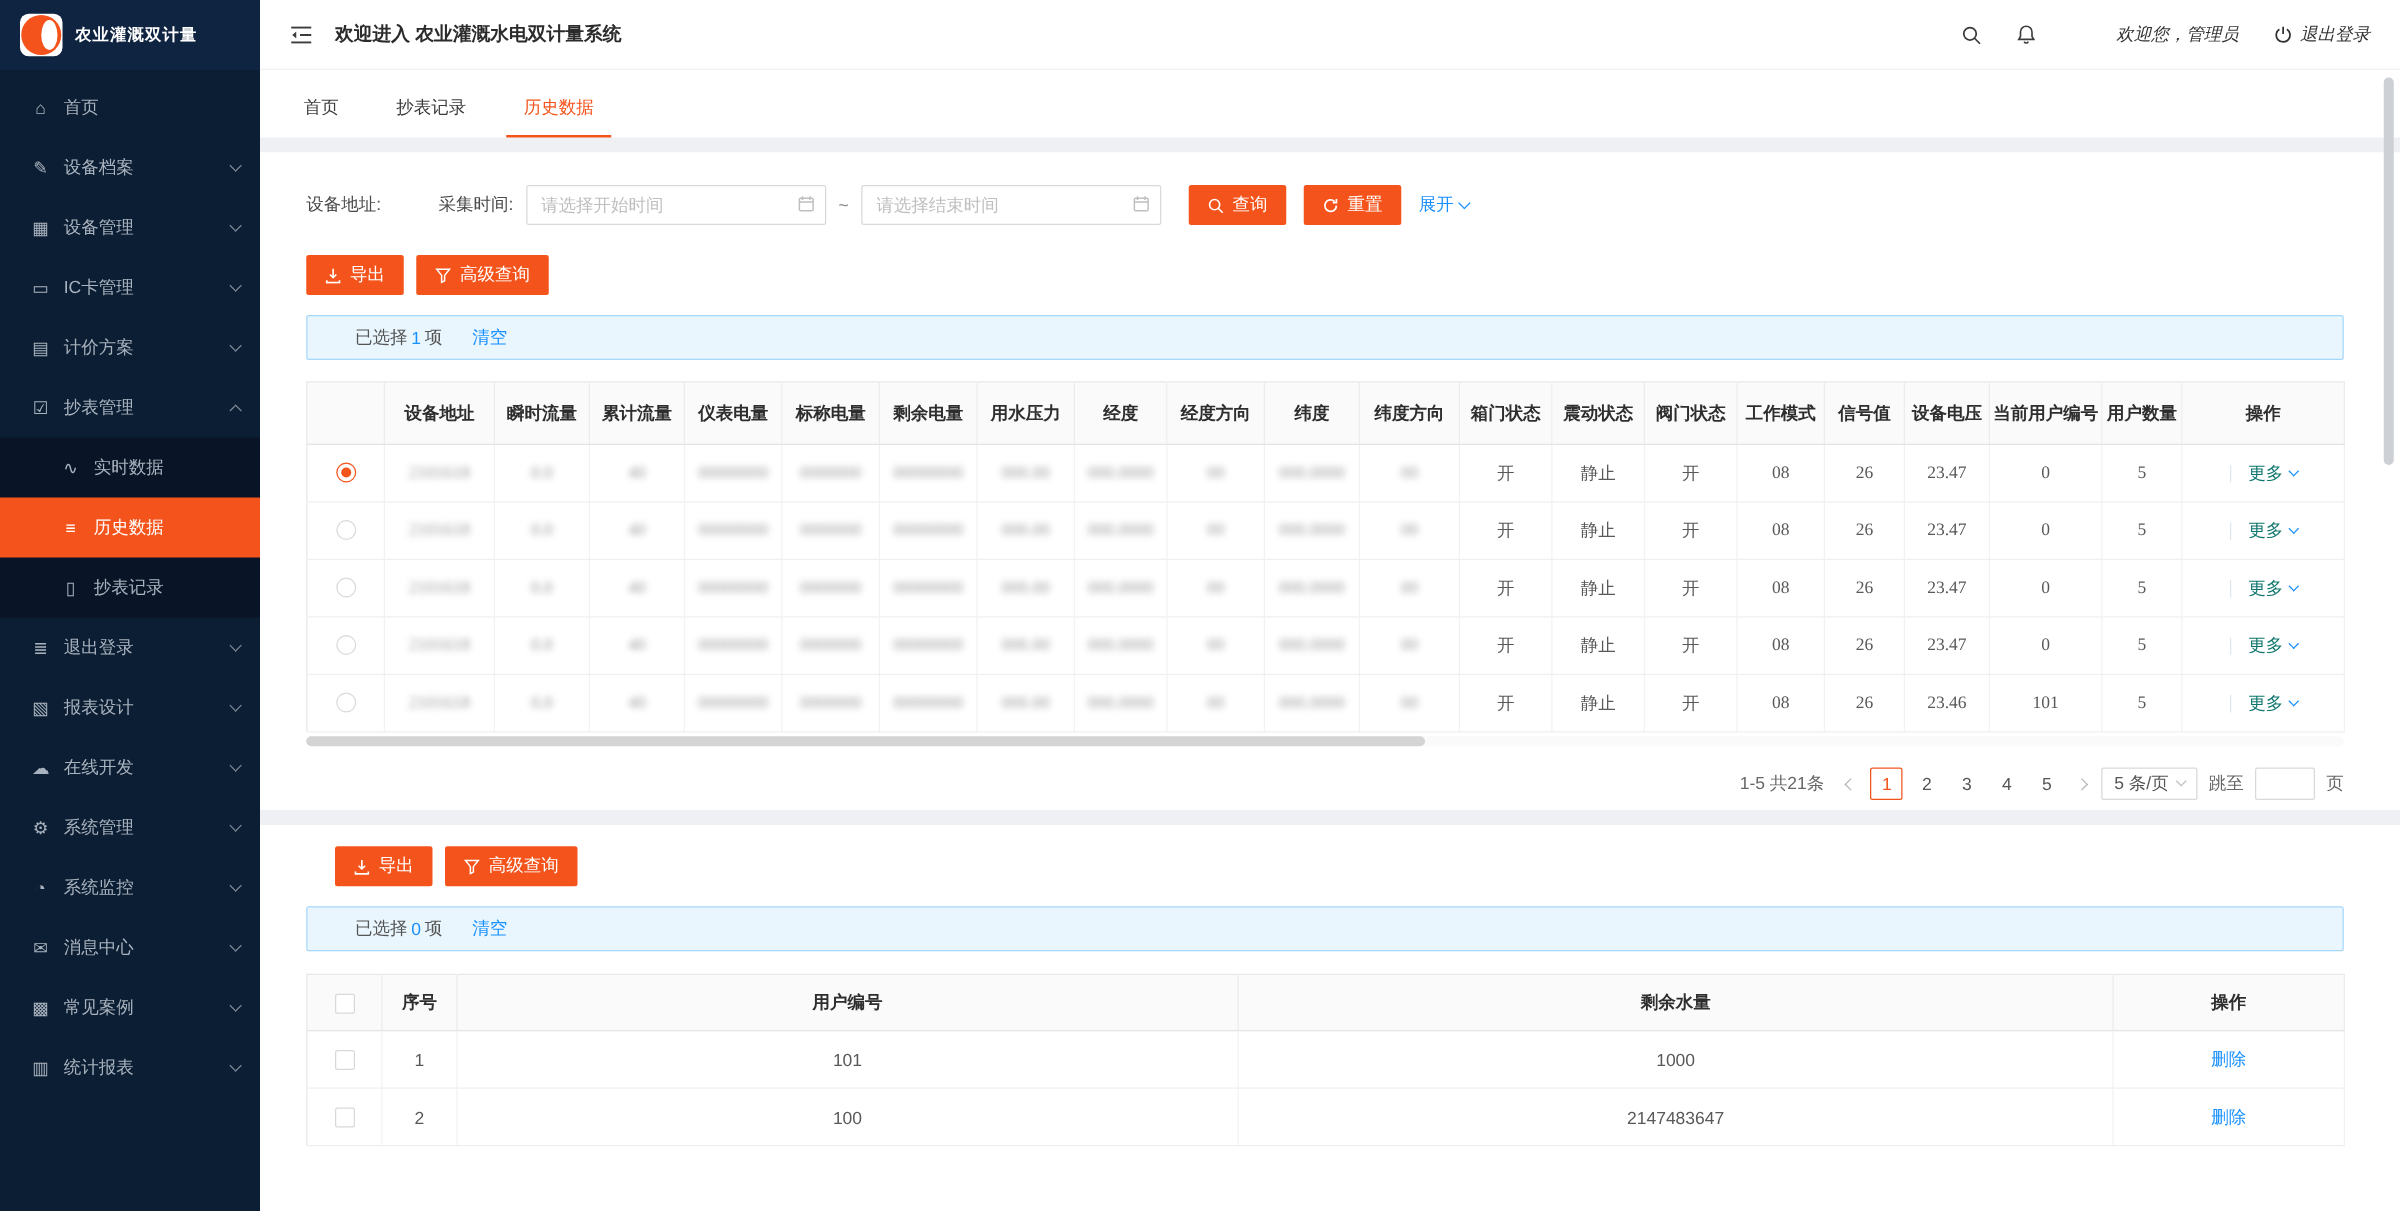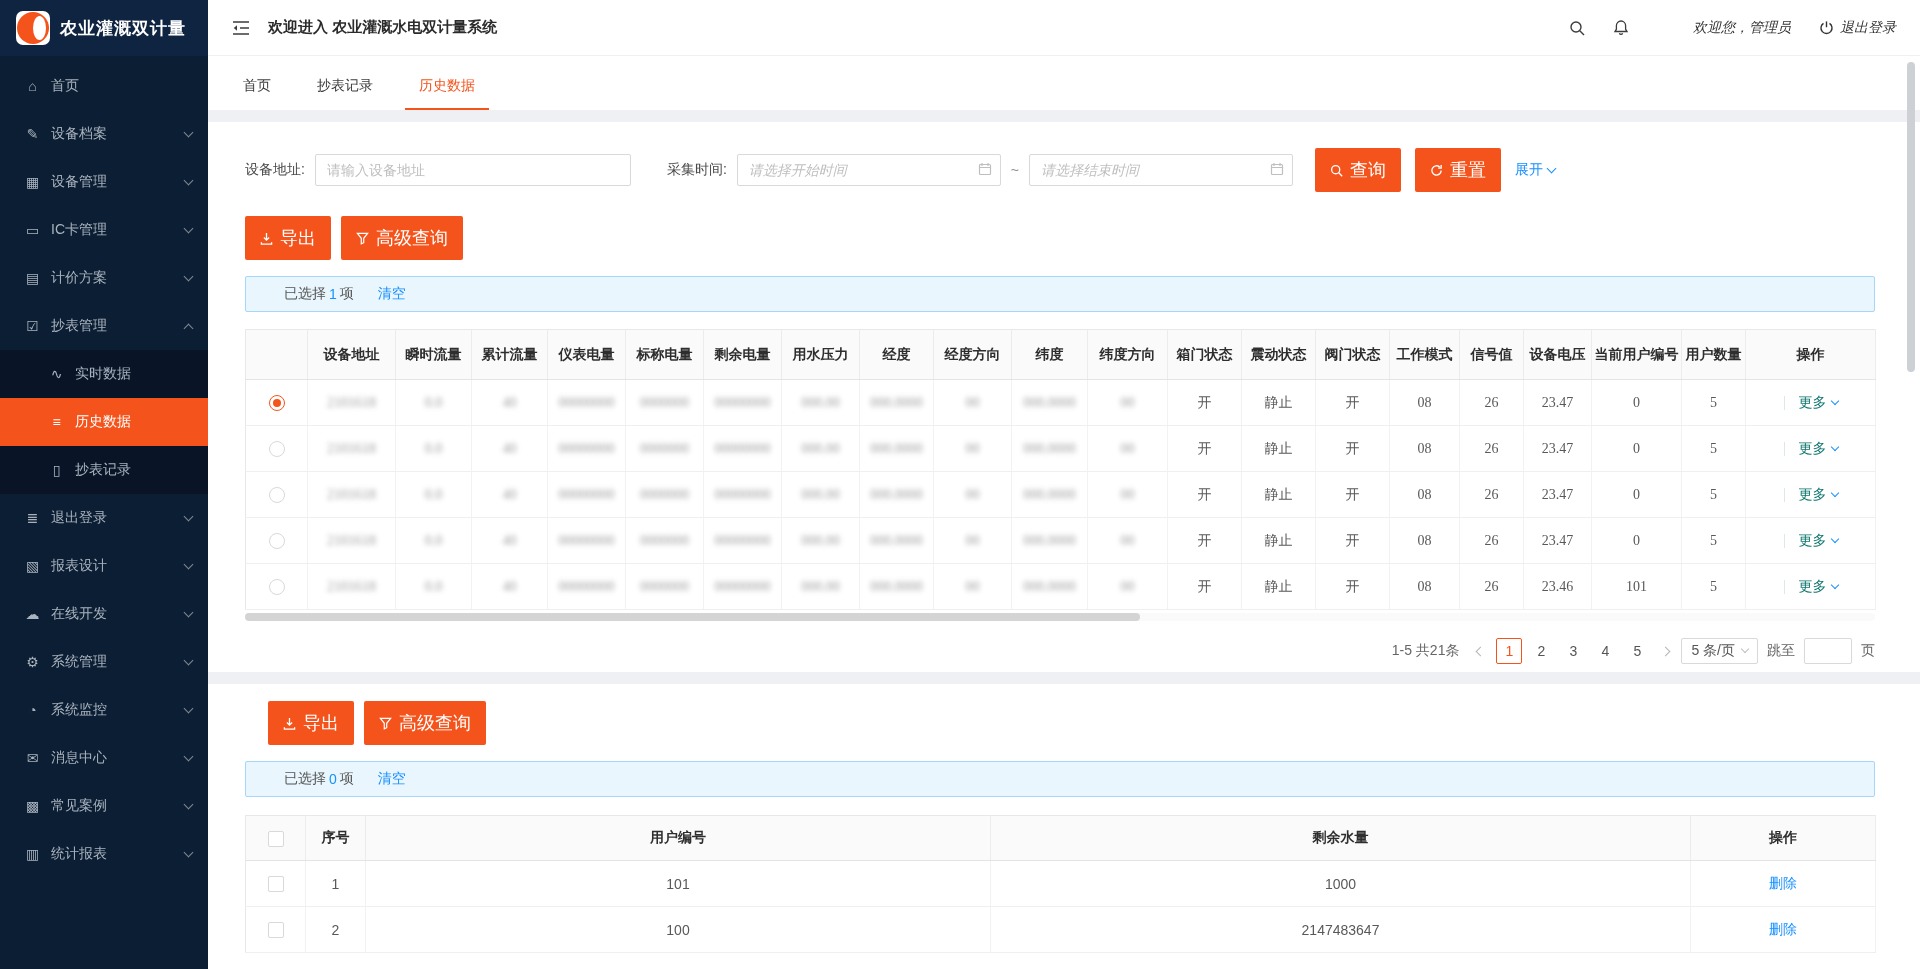--- a/index.html
+++ b/index.html
@@ -7,21 +7,21 @@
   body { font-family:"Liberation Sans","DejaVu Sans",sans-serif; font-size:14px; color:#333; background:#fff; position:relative; }
 
   .app { display:flex; width:1920px; height:969px; }
 
   
   .sidebar { width:208px; flex-shrink:0; background:#0c1e33; display:flex; flex-direction:column; }
   .logo-row { height:56px; background:#0e2441; display:flex; align-items:center; padding-left:16px; gap:10px; flex-shrink:0; }
   .logo-mark { width:34px; height:34px; border-radius:7px; background:#fff; position:relative; overflow:hidden; }
   .logo-mark::before { content:''; position:absolute; inset:1px; border-radius:50%; background:#f4541c; }
   .logo-mark::after { content:''; position:absolute; left:17px; top:5px; width:13px; height:24px; border-radius:50%; background:#fff; }
-  .logo-title { color:#fff; font-size:17px; font-weight:bold; letter-spacing:1px; white-space:nowrap; }
+  .logo-title { color:#fff; font-size:13px; font-weight:bold; letter-spacing:1px; white-space:nowrap; }
   .menu { flex:1; padding-top:6px; overflow:hidden; }
   .menu-item { height:48px; display:flex; align-items:center; padding:0 16px 0 24px; color:#a9b3bf; cursor:pointer; }
   .menu-item .mi-icon { width:17px; margin-right:10px; font-size:14px; text-align:center; flex-shrink:0; }
   .menu-item .mi-label { flex:1; font-size:14px; white-space:nowrap; }
   .menu-item .chev { color:#7f8a97; }
   .submenu { background:#091526; }
   .submenu .menu-item { padding-left:48px; }
   .menu-item.active { background:#f4541c; color:#fff; }
 
   .chev { display:inline-block; width:7px; height:7px; border-right:1.4px solid currentColor; border-bottom:1.4px solid currentColor; }
@@ -46,26 +46,26 @@
   .band { height:12px; background:#eef0f4; flex-shrink:0; }
 
   .panel { background:#fff; padding:0 45px 8px 37px; }
 
   
   .filter-row { display:flex; align-items:center; margin-top:26px; }
   .f-label { color:#4a4a4a; margin-right:10px; white-space:nowrap; }
   .ipt { height:32px; border:1px solid #d9d9d9; border-radius:2px; padding:0 11px; font:inherit; color:#555; outline:none; }
   .ipt::placeholder { color:#bfbfbf; }
   .ipt.device { width:316px; }
-  .date-wrap { position:relative; width:264px;font-style:italic; }
+  .date-wrap { position:relative; width:240px; }
   .date-wrap .ipt { width:100%; padding-right:30px; }
   .date-wrap .cal { position:absolute; right:9px; top:8px; color:#bfbfbf; }
   .tilde { margin:0 10px; color:#8c8c8c; }
   .gap36 { width:36px; }
-  .btn-orange { height:44px; background:#f4541c; color:#fff; border:none; border-radius:2px; padding:0 15px; display:inline-flex; align-items:center; gap:7px; font-size:18px; font-family:inherit; cursor:pointer; white-space:nowrap; }
+  .btn-orange { height:32px; background:#f4541c; color:#fff; border:none; border-radius:2px; padding:0 15px; display:inline-flex; align-items:center; gap:7px; font-size:14px; font-family:inherit; cursor:pointer; white-space:nowrap; }
   .expand-link { margin-left:14px; color:#1890ff; display:inline-flex; align-items:center; gap:5px; cursor:pointer; }
   .expand-link .chev { color:#1890ff; }
   .ml22 { margin-left:22px; } .ml14 { margin-left:14px; }
 
   .toolbar { margin-top:24px; display:flex; gap:10px; }
 
   .sel-alert { margin-top:16px; height:36px; background:#e9f6fe; border:1px solid #a5d7fb; border-radius:2px; display:flex; align-items:center; padding-left:38px; color:#555; }
   .sel-alert .cnt { color:#1890ff; margin:0 3px; }
   .sel-alert .clear { color:#1890ff; margin-left:24px; cursor:pointer; }
 
@@ -250,21 +250,20 @@
         <span class="tab">抄表记录</span>
         <span class="tab active">历史数据</span>
       </div>
 
     <div class="band"></div>
 
     <div class="panel">
 
       <div class="filter-row">
         <span class="f-label">设备地址:</span>
-        <input class="ipt device" placeholder="请输入设备地址" style="">
         <span class="gap36"></span>
         <span class="f-label">采集时间:</span>
         <span class="date-wrap">
           <input class="ipt" placeholder="请选择开始时间" style="">
           <span class="cal">
             <svg width="14" height="14" viewBox="0 0 14 14">
                 <rect x="1.5" y="2.5" width="11" height="10" rx="1" fill="none" stroke="currentColor" stroke-width="1.2"></rect>
                 <path d="M4 1v3M10 1v3M1.5 5.5h11" stroke="currentColor" stroke-width="1.2" fill="none"></path>
               </svg>
           </span>

